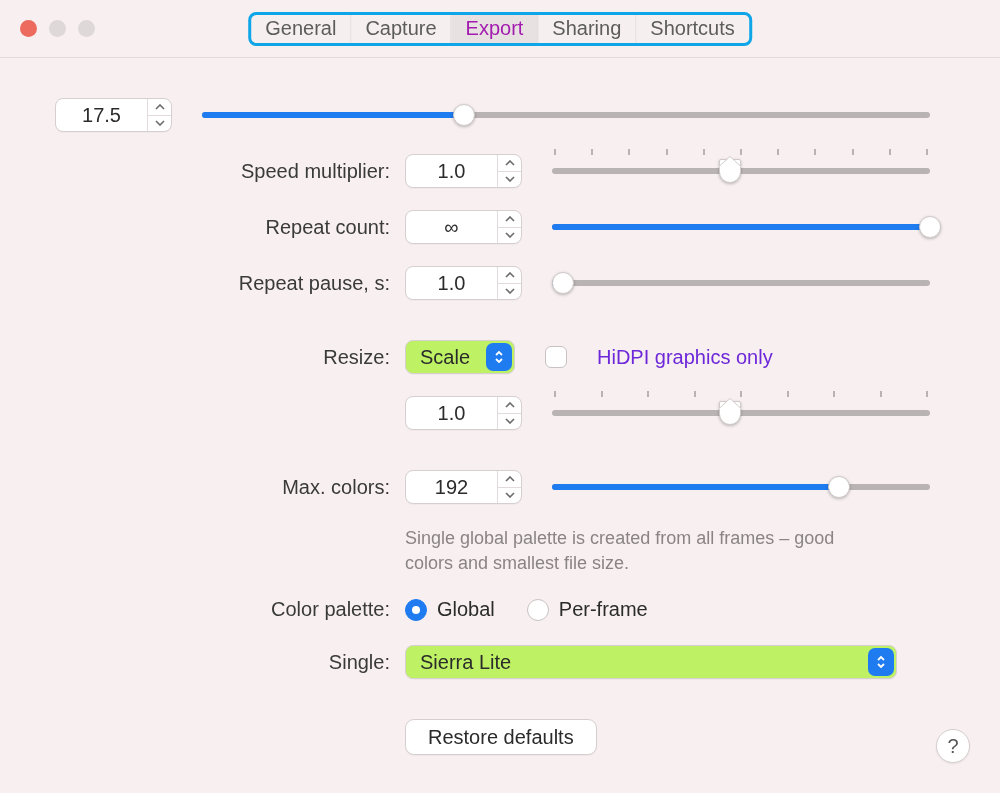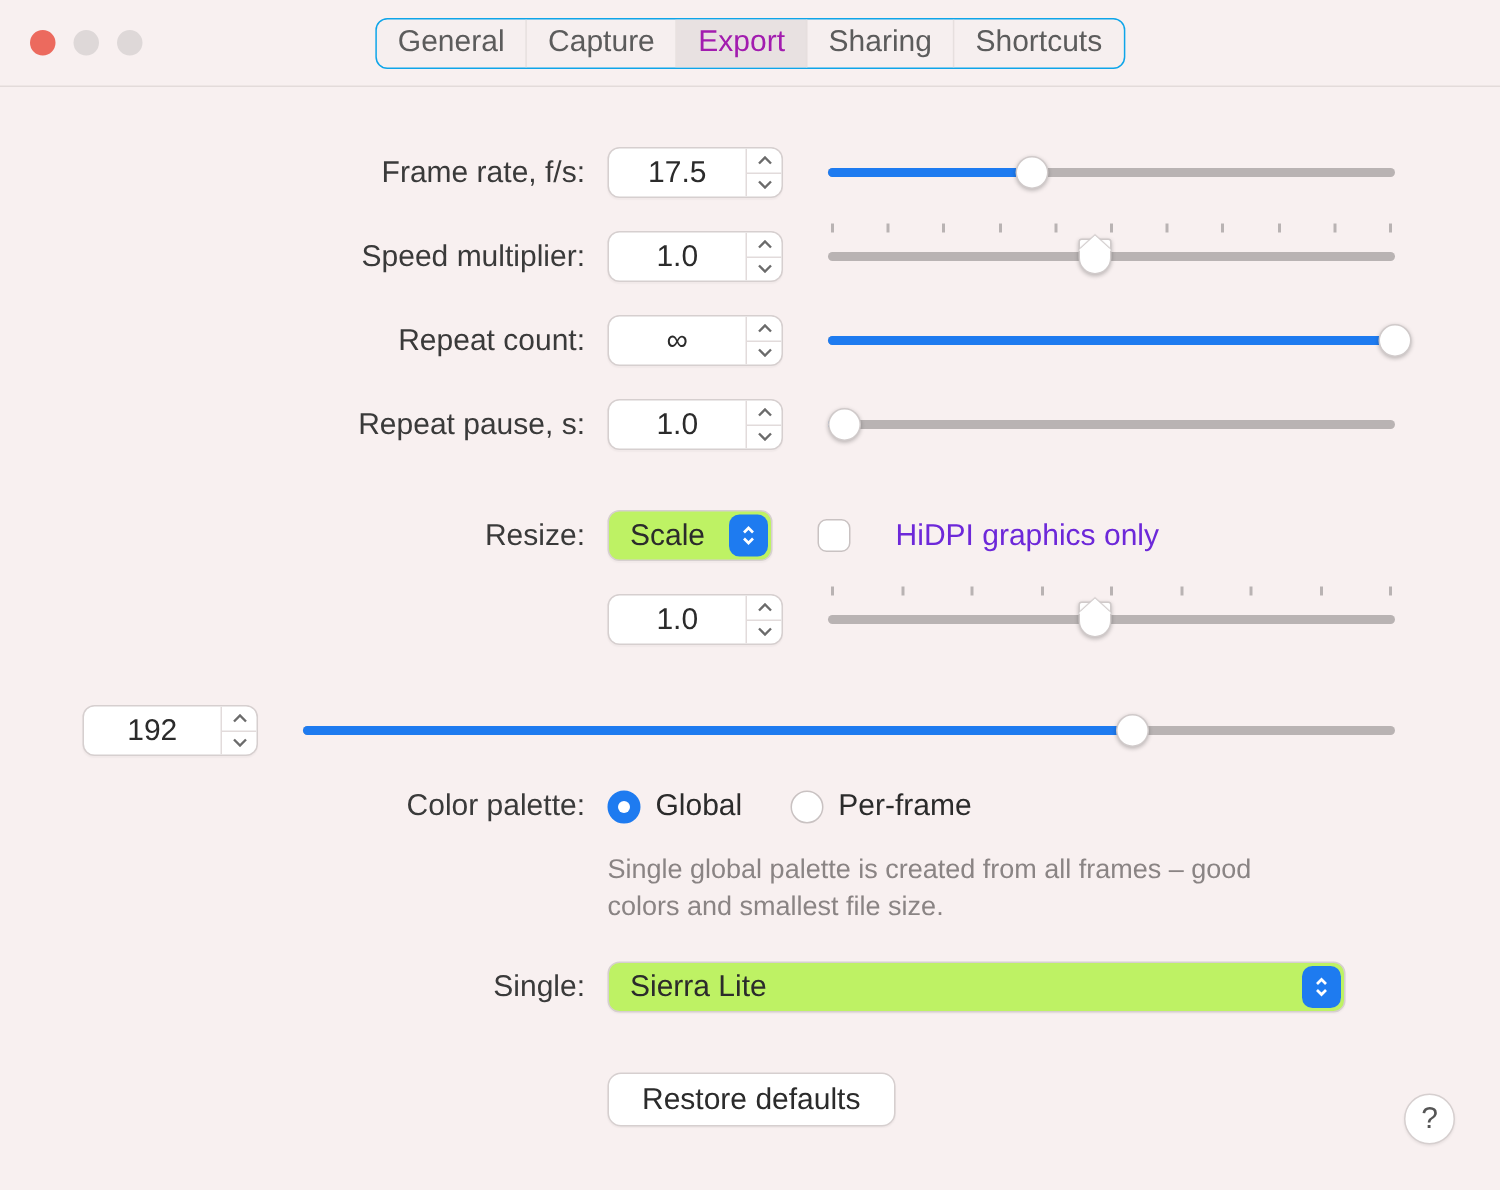--- a/index.html
+++ b/index.html
@@ -21,21 +21,21 @@
   .traffic-lights { display: flex; gap: 12px; align-items: center; }
   .dot { width: 17px; height: 17px; border-radius: 50%; }
   .dot.red { background: #ec6a5e; }
   .dot.grey { background: #ded8d8; }
   .tabs {
     position: absolute;
     left: 50%;
     transform: translateX(-50%);
     display: flex;
     align-items: stretch;
-    border: 1px solid #0ea5e9;
+    border: 3px solid #0ea5e9;
     border-radius: 8px;
     height: 34px;
     overflow: hidden;
     background: #f6efef;
   }
   .tab {
     padding: 0 14px;
     display: flex;
     align-items: center;
     color: #5c5c5c;
@@ -273,21 +273,20 @@
         <div class="tab">Capture</div>
         <div class="tab active">Export</div>
         <div class="tab">Sharing</div>
         <div class="tab">Shortcuts</div>
       </div>
   </div>
 
   <div class="panel">
 
     <div class="row">
-      <div class="label-col">Frame rate, f/s:</div>
       <div class="ctrl-col">
         <div class="numbox">
           <div class="val">17.5</div>
           <div class="stepper">
             <div class="step-btn">
                 <svg viewBox="0 0 10 6">
                   <path d="M1 5 L5 1 L9 5" fill="none" stroke="#6b6b6b" stroke-width="1.6"></path>
                 </svg>
               </div>
             <div class="step-btn">
@@ -444,20 +443,21 @@
               <div class="tick"></div>
               <div class="tick"></div>
             </div>
           <div class="track"></div>
           <div class="thumb home" id="rs-thumb" style="left: 47%;"></div>
         </div>
       </div>
     </div>
 
     <div class="row gap-above">
+      <div class="label-col">Max. colors:</div>
       <div class="ctrl-col">
         <div class="numbox">
           <div class="val">192</div>
           <div class="stepper">
             <div class="step-btn">
                 <svg viewBox="0 0 10 6">
                   <path d="M1 5 L5 1 L9 5" fill="none" stroke="#6b6b6b" stroke-width="1.6"></path>
                 </svg>
               </div>
             <div class="step-btn">
@@ -469,39 +469,39 @@
         </div>
         <div class="slider">
           <div class="track">
               <div class="track-fill" id="mc-fill" style="width: 76%;"></div>
             </div>
           <div class="thumb" id="mc-thumb" style="left: 76%;"></div>
         </div>
       </div>
     </div>
 
+    <div class="row">
+      <div class="label-col"></div>
+      <div class="ctrl-col">
+        <div class="helper">Single global palette is created from all frames – good colors and smallest file size.</div>
+      </div>
+    </div>
     <div class="row tight">
       <div class="label-col">Color palette:</div>
       <div class="ctrl-col">
         <div class="radio-group" id="palette-radios">
             <div class="radio">
               <div class="radio-dot on"></div>
               <div>Global</div>
             </div>
             <div class="radio">
               <div class="radio-dot"></div>
               <div>Per-frame</div>
             </div>
           </div>
-      </div>
-    </div>
-    <div class="row">
-      <div class="label-col"></div>
-      <div class="ctrl-col">
-        <div class="helper">Single global palette is created from all frames – good colors and smallest file size.</div>
       </div>
     </div>
 
     <div class="row gap-above-sm">
       <div class="label-col">Single:</div>
       <div class="ctrl-col">
         <div class="select wide">
           <div class="sel-val">Sierra Lite</div>
           <div class="sel-knob rounded">
             <svg viewBox="0 0 10 14">

